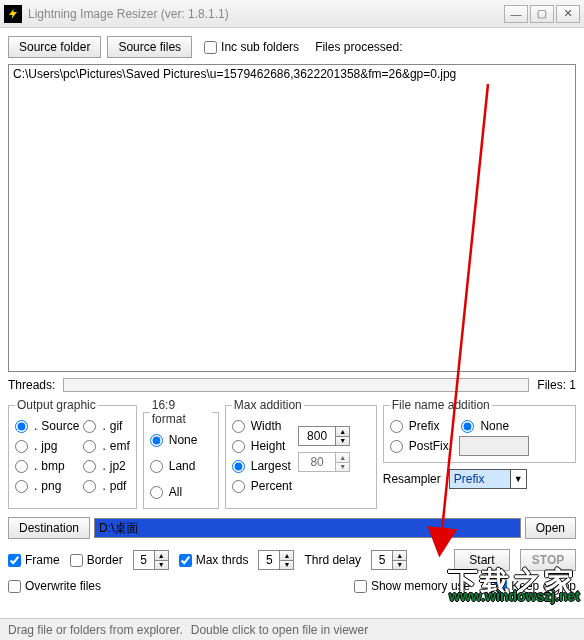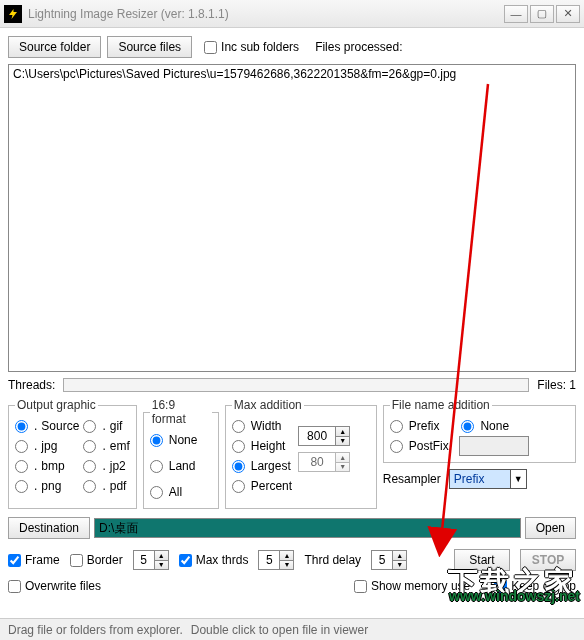--- a/index.html
+++ b/index.html
@@ -20,21 +20,21 @@
 .grouprow { display: flex; gap: 6px; margin-top: 6px; }
 fieldset { border: 1px solid #bbb; padding: 4px 6px 6px 6px; margin: 0; }
 fieldset legend { color: #333; padding: 0 2px; }
 .radiorow { display: flex; align-items: center; gap: 4px; height: 20px; }
 .radiorow input[type=radio] { margin: 0 2px 0 0; }
 .spinner { display: inline-flex; border: 1px solid #888; height: 20px; background:#fff; }
 .spinner input { border: none; width: 36px; text-align: center; outline: none; }
 .spinner .arrows { width: 14px; display: flex; flex-direction: column; }
 .spinner .arrows span { flex:1; display:flex; align-items:center; justify-content:center; font-size:7px; border-left:1px solid #888; background:linear-gradient(#fafafa,#e5e5e5); cursor:pointer; }
 .spinner .arrows span + span { border-top:1px solid #888; }
-.txt { border:1px solid #888; height:20px; padding:0 4px; background:#0f766e; }
+.txt { border:1px solid #888; height:20px; padding:0 4px; background:#1d4ed8; }
 .destrow { display:flex; align-items:center; gap:4px; margin-top:8px; }
 .destrow .txt { flex:1; }
 .optsrow { display:flex; align-items:center; gap:10px; margin-top:10px; }
 .optsrow2 { display:flex; align-items:center; gap:24px; margin-top:8px; }
 .statusbar { position:absolute; bottom:0; left:0; right:0; height:22px; background:#f0f0f0; border-top:1px solid #ccc; color:#666; display:flex; align-items:center; padding:0 8px; gap:8px; }
 .combo { display:inline-flex; border:1px solid #555; height:20px; }
 .combo .val { width:60px; background:#cfe6ff; color:#003a9c; display:flex; align-items:center; padding:0 4px; }
 .combo .drop { width:16px; border-left:1px solid #555; display:flex; align-items:center; justify-content:center; background:#fff; font-size:9px; }
 .btn.disabled { color:#999; }
 .arrow-overlay { position:absolute; pointer-events:none; }

